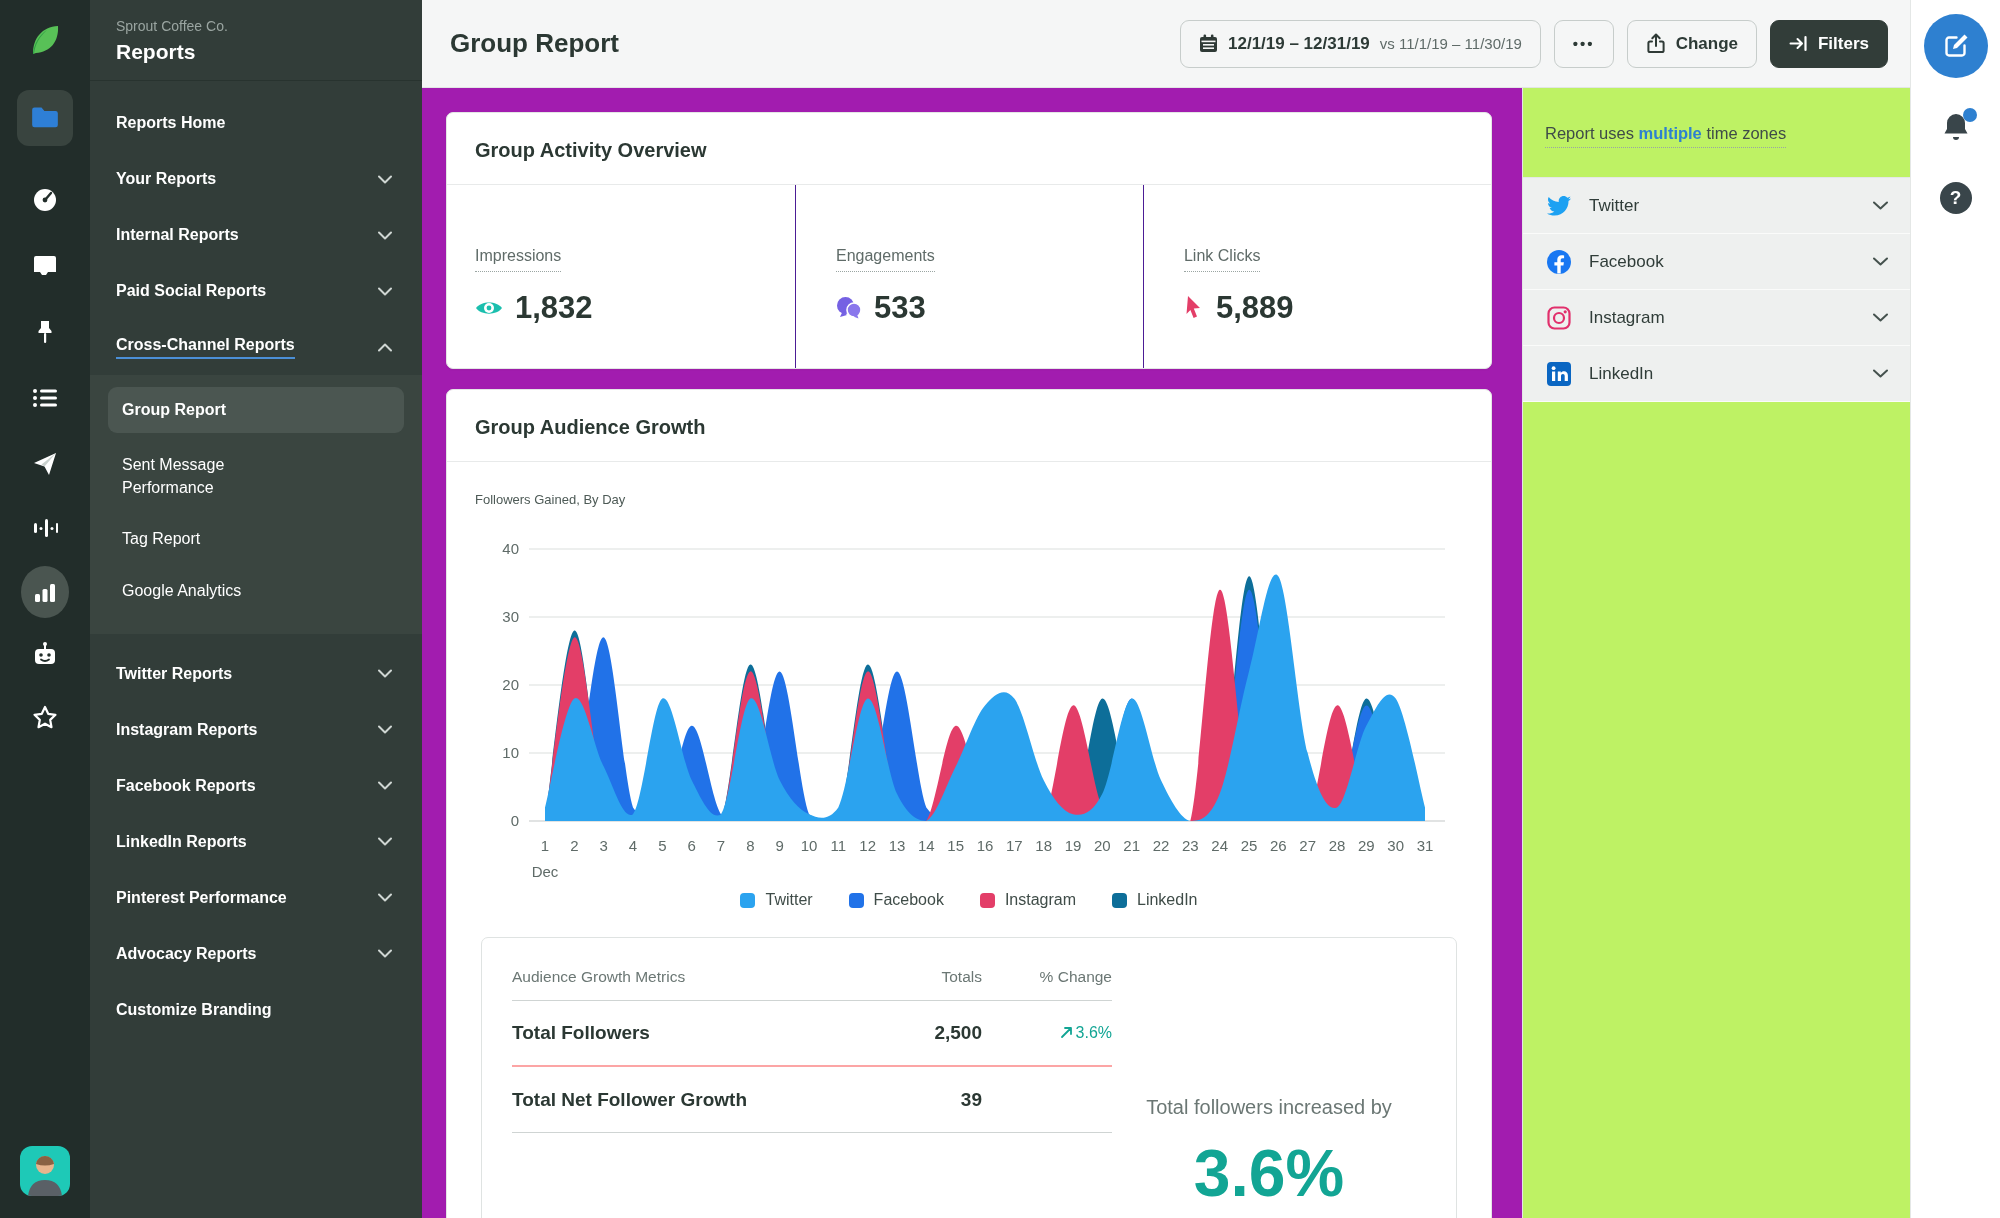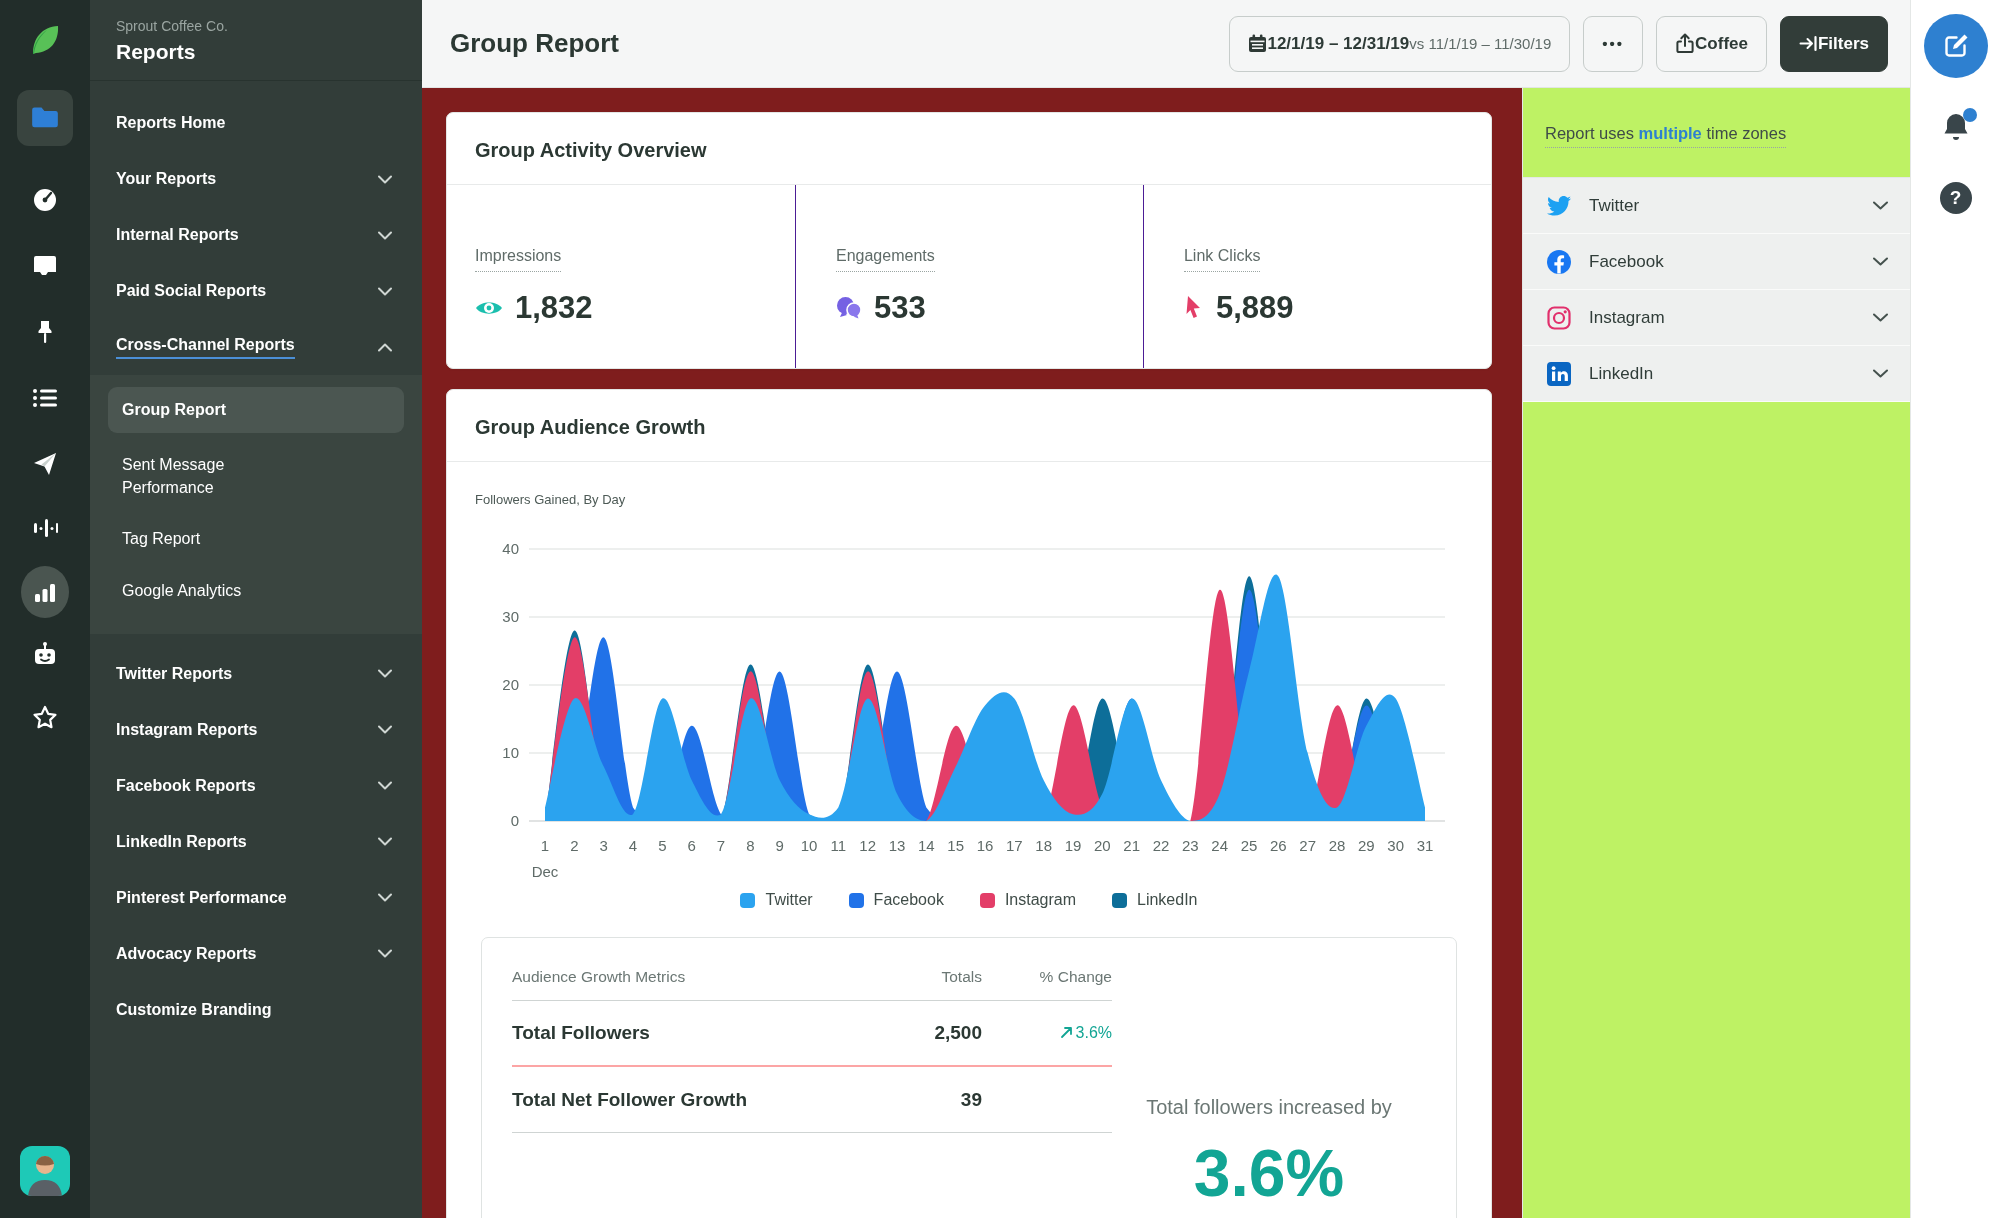--- a/index.html
+++ b/index.html
@@ -27,28 +27,28 @@
   .sub-pill { margin:0 18px; background:#4b5651; border-radius:9px; height:46px; display:flex; align-items:center; padding-left:14px; font-size:16px; font-weight:bold; cursor:pointer; }
   .sub-item { padding:14px 0 14px 32px; font-size:16px; line-height:1.45; cursor:pointer; }
   .sub-item.wrap { width:210px; }
   .nav-bottom { padding-top:12px; }
 
   
   .center { width:1488px; flex-shrink:0; display:flex; flex-direction:column; height:1218px; }
   .topbar { height:88px; background:#f5f6f6; border-bottom:1px solid #e2e5e4; display:flex; align-items:center; justify-content:space-between; padding:0 22px 0 28px; flex-shrink:0; }
   .page-title { font-size:26px; font-weight:bold; color:#2b3833; }
   .topbar-right { display:flex; align-items:center; gap:13px; }
-  .btn { display:flex; align-items:center; height:56px; border:1.5px solid #c7cdcb; border-radius:9px; padding:0 18px; background:transparent; cursor:pointer; font-size:17px; color:#2d3a36; }
+  .btn { display:flex; align-items:center; gap:10px; height:48px; border:1.5px solid #c7cdcb; border-radius:9px; padding:0 18px; background:transparent; cursor:pointer; font-size:17px; color:#2d3a36; }
   .btn .bold { font-weight:bold; }
   .btn .muted { color:#5f6b68; font-size:15px; }
   .btn-dark { background:#323d39; border-color:#323d39; color:#fff; font-weight:bold; }
   .dots { font-size:15px; letter-spacing:2px; font-weight:bold; }
 
   .center-body { display:flex; flex:1; min-height:0; }
-  .content { width:1100px; flex-shrink:0; padding:24px 30px 0 24px; background:#7f1d1d; }
+  .content { width:1100px; flex-shrink:0; padding:24px 30px 0 24px; background:#a21caf; }
   .card { background:#fff; border:1px solid #e3e6e5; border-radius:7px; box-shadow:0 1px 2px rgba(40,50,46,.05); }
   .card-head { padding:26px 28px 22px; border-bottom:1px solid #e8eaea; }
   .card-title { font-size:20px; font-weight:bold; color:#2b3833; }
 
   
   .metrics { display:flex; }
   .metric { width:33.333%; padding:36px 28px 42px; }
   .metric + .metric { border-left:1px solid #4c1d95;padding-left:40px; }
   .metric-label { display:inline-block; font-size:16px; color:#5f6b68; border-bottom:1px dotted #9aa5a2; padding-bottom:6px; cursor:pointer;margin-top:26px; }
   .metric-value { display:flex; align-items:center; gap:12px; margin-top:18px; font-size:31px; font-weight:bold; color:#2b3833; }
@@ -307,21 +307,21 @@
         <span class="muted">vs 11/1/19 – 11/30/19</span>
       </div>
       <div class="btn">
         <span class="dots">•••</span>
       </div>
       <div class="btn">
         <svg width="20" height="21" viewBox="0 0 20 21">
             <path d="M6 8.5 H4 a1.6 1.6 0 0 0-1.6 1.6 v7.3 A1.6 1.6 0 0 0 4 19 h12 a1.6 1.6 0 0 0 1.6-1.6 v-7.3 A1.6 1.6 0 0 0 16 8.5 h-2" fill="none" stroke="#2f3a36" stroke-width="2" stroke-linecap="round"></path>
             <path d="M10 13 V2 M6.3 5.2 10 1.5 13.7 5.2" fill="none" stroke="#2f3a36" stroke-width="2" stroke-linecap="round" stroke-linejoin="round"></path>
           </svg>
-        <span class="bold">Coffee</span>
+        <span class="bold">Change</span>
       </div>
       <div class="btn btn-dark">
         <svg width="19" height="17" viewBox="0 0 19 17">
             <path d="M1.5 8.5 H12 M8.5 4 13 8.5 8.5 13" fill="none" stroke="#fff" stroke-width="2" stroke-linecap="round" stroke-linejoin="round"></path>
             <path d="M16.5 2 V15" stroke="#fff" stroke-width="2.2" stroke-linecap="round"></path>
           </svg>
         <span>Filters</span>
       </div>
     </div>
   </div>

